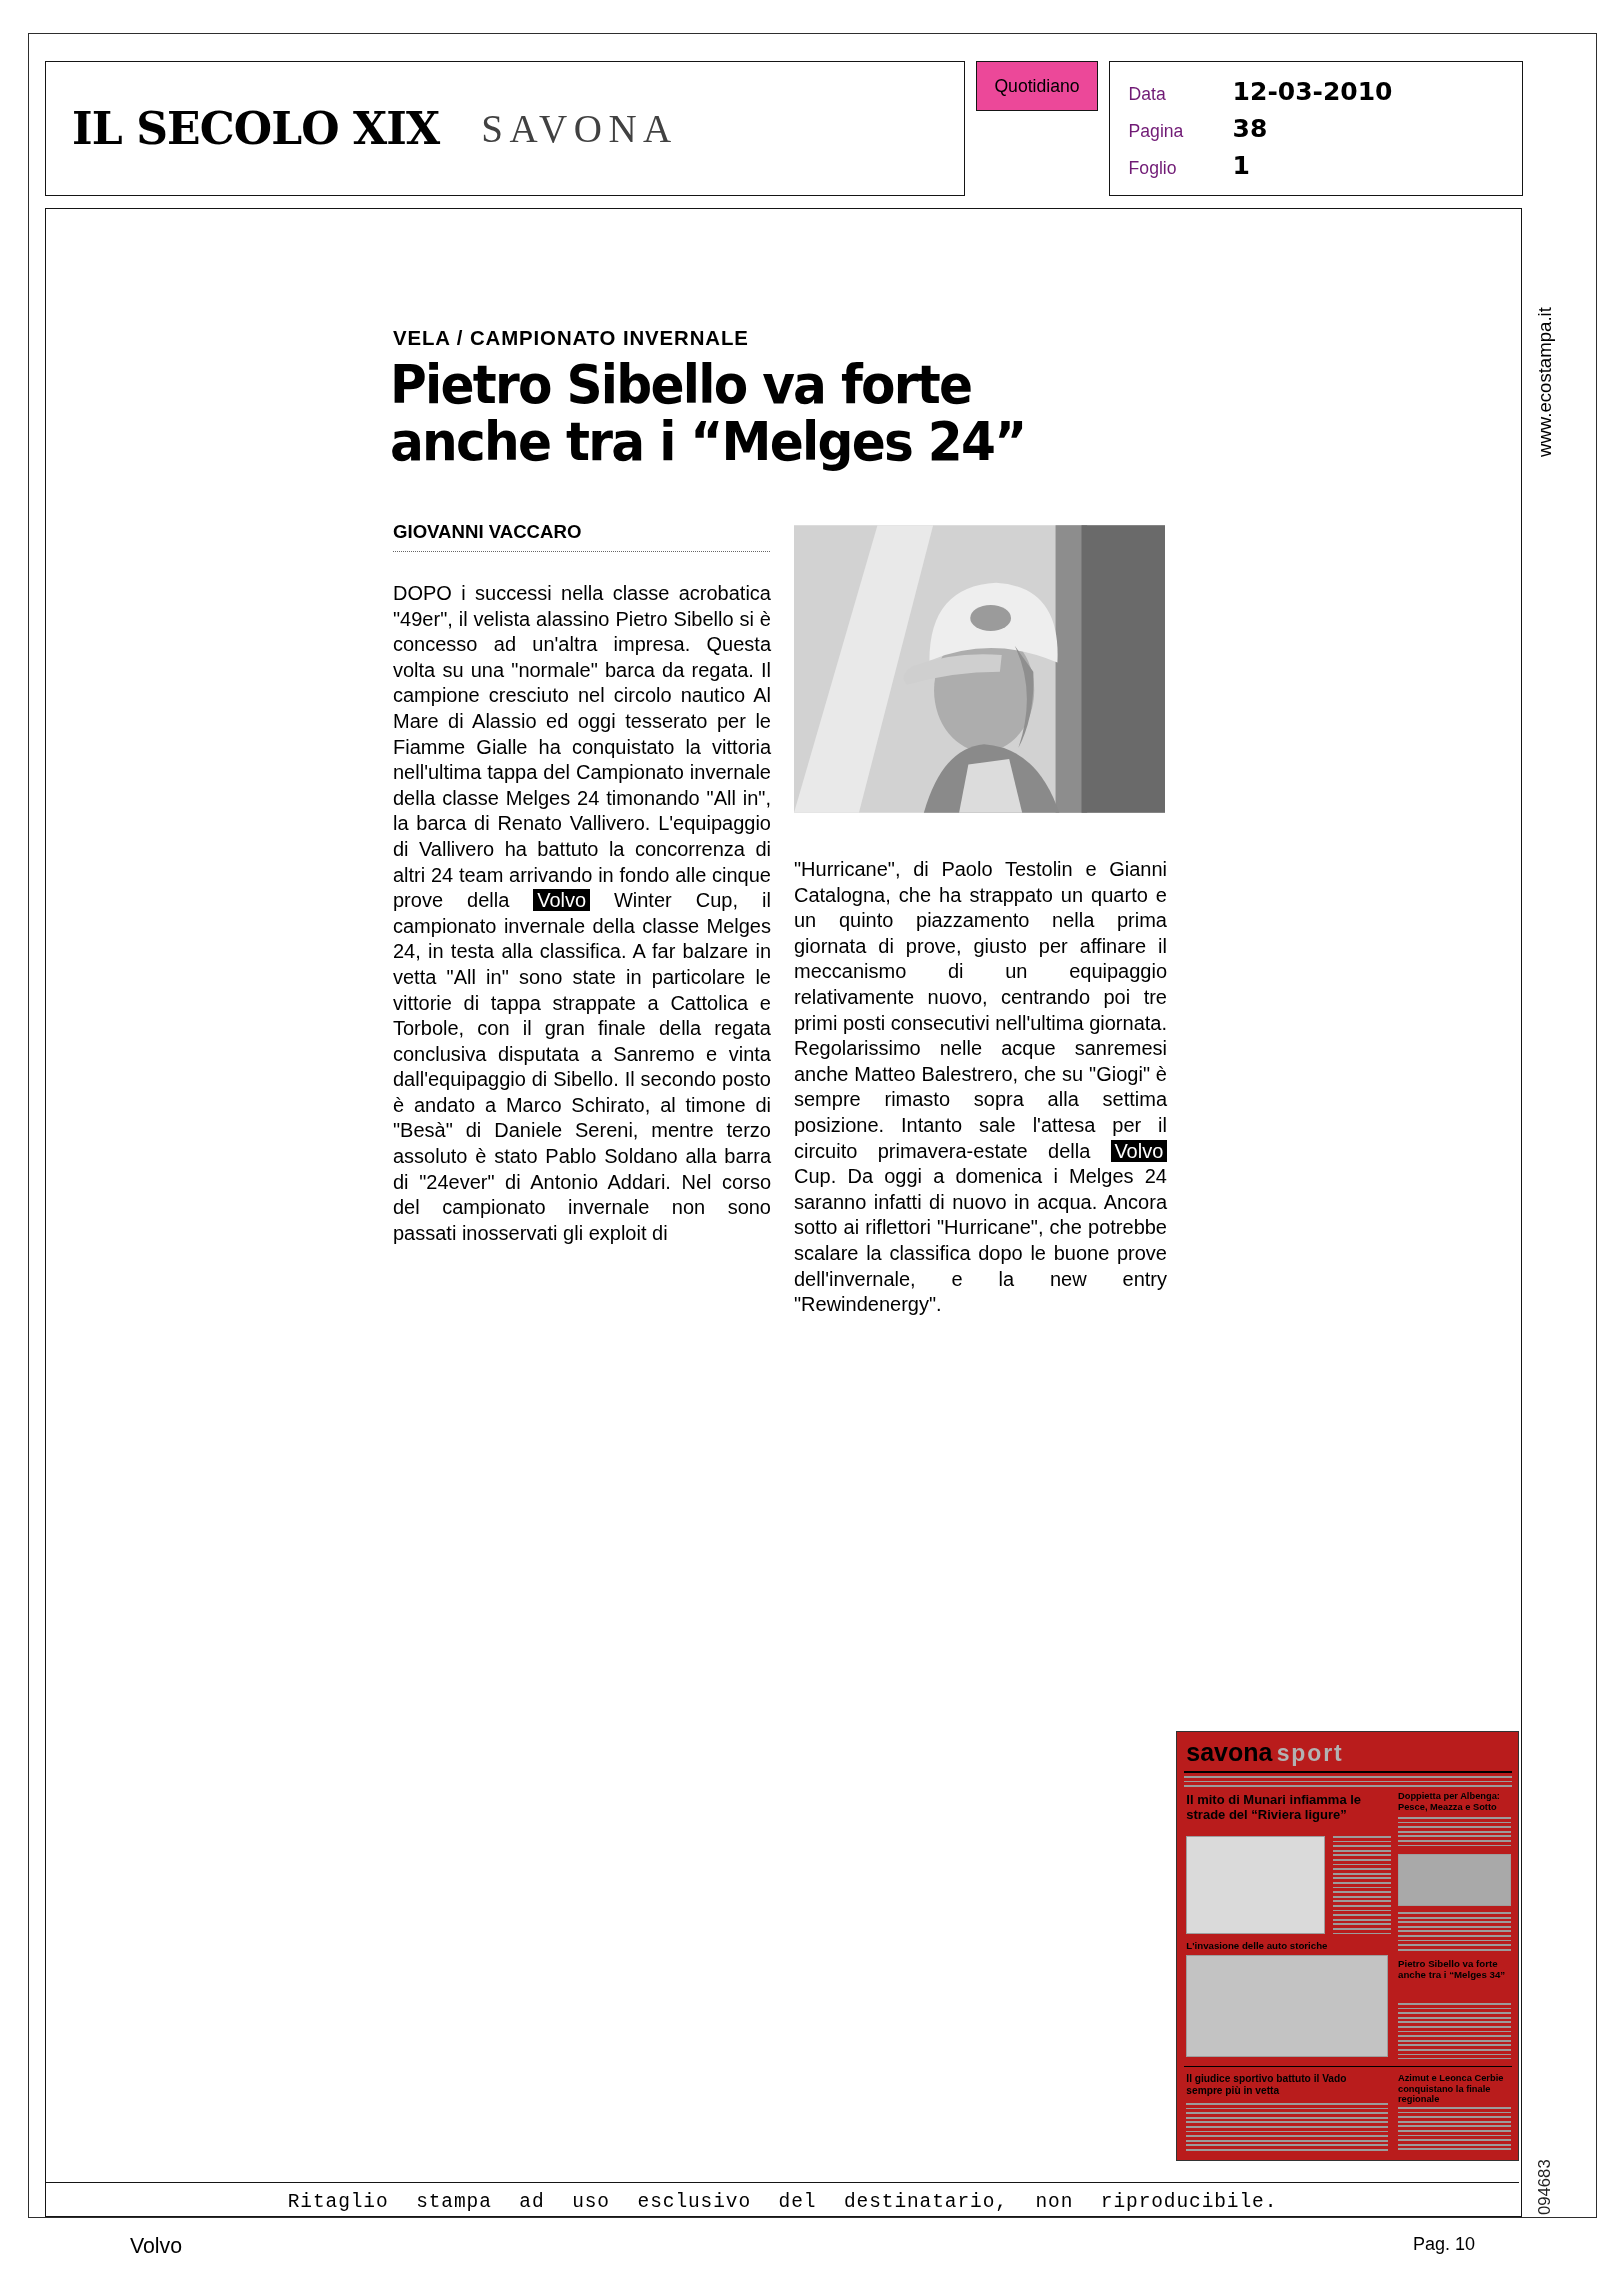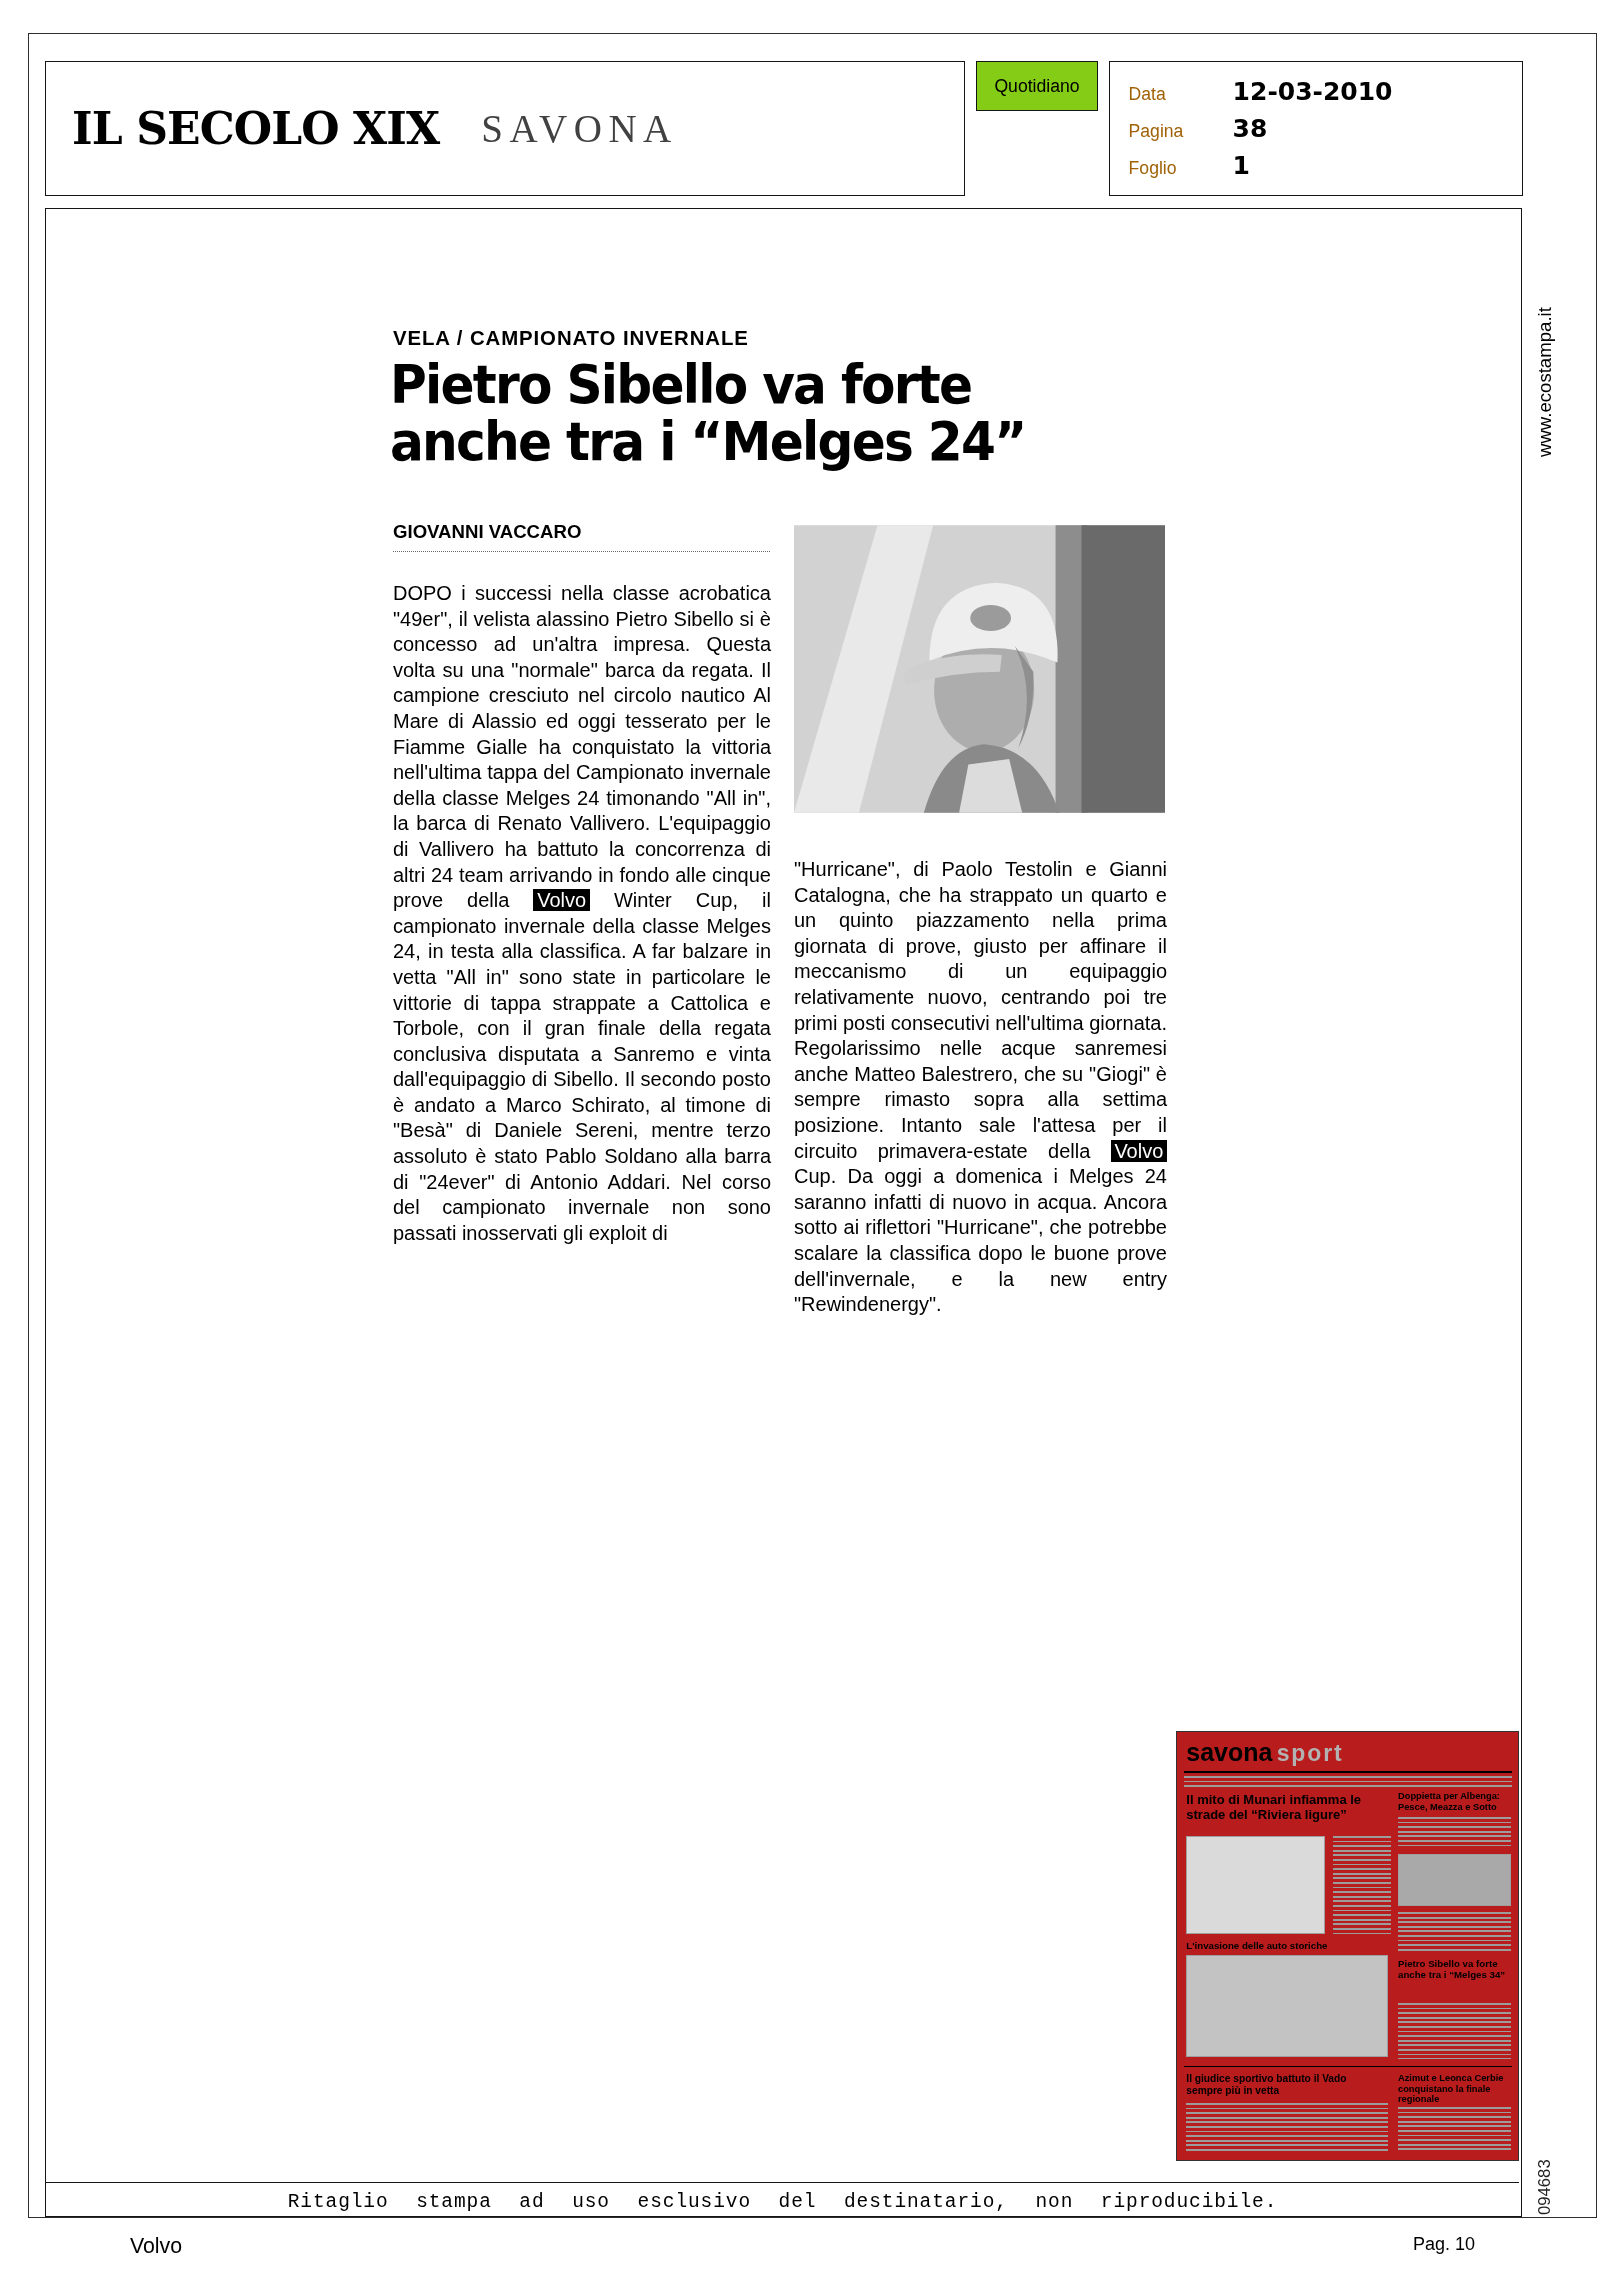--- a/index.html
+++ b/index.html
@@ -15,27 +15,27 @@
   
   #outer-border { left: 28px; top: 33px; width: 1569px; height: 2185px; border: 1.9px solid #2e2e2e; }
 
   
   #masthead-box { left: 45px; top: 61px; width: 920px; height: 135px; border: 1.9px solid #151515;
                   display: flex; align-items: center; gap: 42px; padding-left: 26px; background: #fff; }
   .masthead { font-family: "DejaVu Serif", serif; font-weight: bold; font-size: 44px; letter-spacing: -0.9px; }
   .edition  { font-family: "Liberation Serif", serif; font-size: 39px; letter-spacing: 6.5px; color: #414141; }
 
   #quotidiano-box { left: 976px; top: 61px; width: 122px; height: 50px; border: 1.9px solid #151515;
-                    display: flex; align-items: center; justify-content: center; font-size: 17.6px; background: #84cc16; }
+                    display: flex; align-items: center; justify-content: center; font-size: 17.6px; background: #ec4899; }
 
   #meta-box { left: 1109px; top: 61px; width: 414px; height: 135px; border: 1.9px solid #151515;
               display: flex; flex-direction: column; justify-content: space-between;
               padding: 15px 18.6px; background: #fff; }
   .meta-row { display: flex; align-items: baseline; }
-  .meta-label { width: 104px; font-size: 17.6px; color: #a16207; }
+  .meta-label { width: 104px; font-size: 17.6px; color: #701a75; }
   .meta-value { font-size: 25px; font-weight: bold; font-family: "DejaVu Sans", sans-serif; }
 
   
   #main-frame { left: 45px; top: 208px; width: 1477px; height: 2009px; border: 1.9px solid #151515; background: #fff; }
 
   #kicker { left: 393px; top: 327px; font-size: 20.4px; font-weight: bold; letter-spacing: 0.9px; }
   #title  { left: 390px; top: 356px; font-size: 54px; line-height: 57px; font-weight: bold;
             font-family: "DejaVu Sans", sans-serif; letter-spacing: -1.9px;
             transform: scaleX(.93); transform-origin: left top; }
   #byline { left: 393px; top: 521px; width: 377px; font-size: 18.6px; font-weight: bold;

